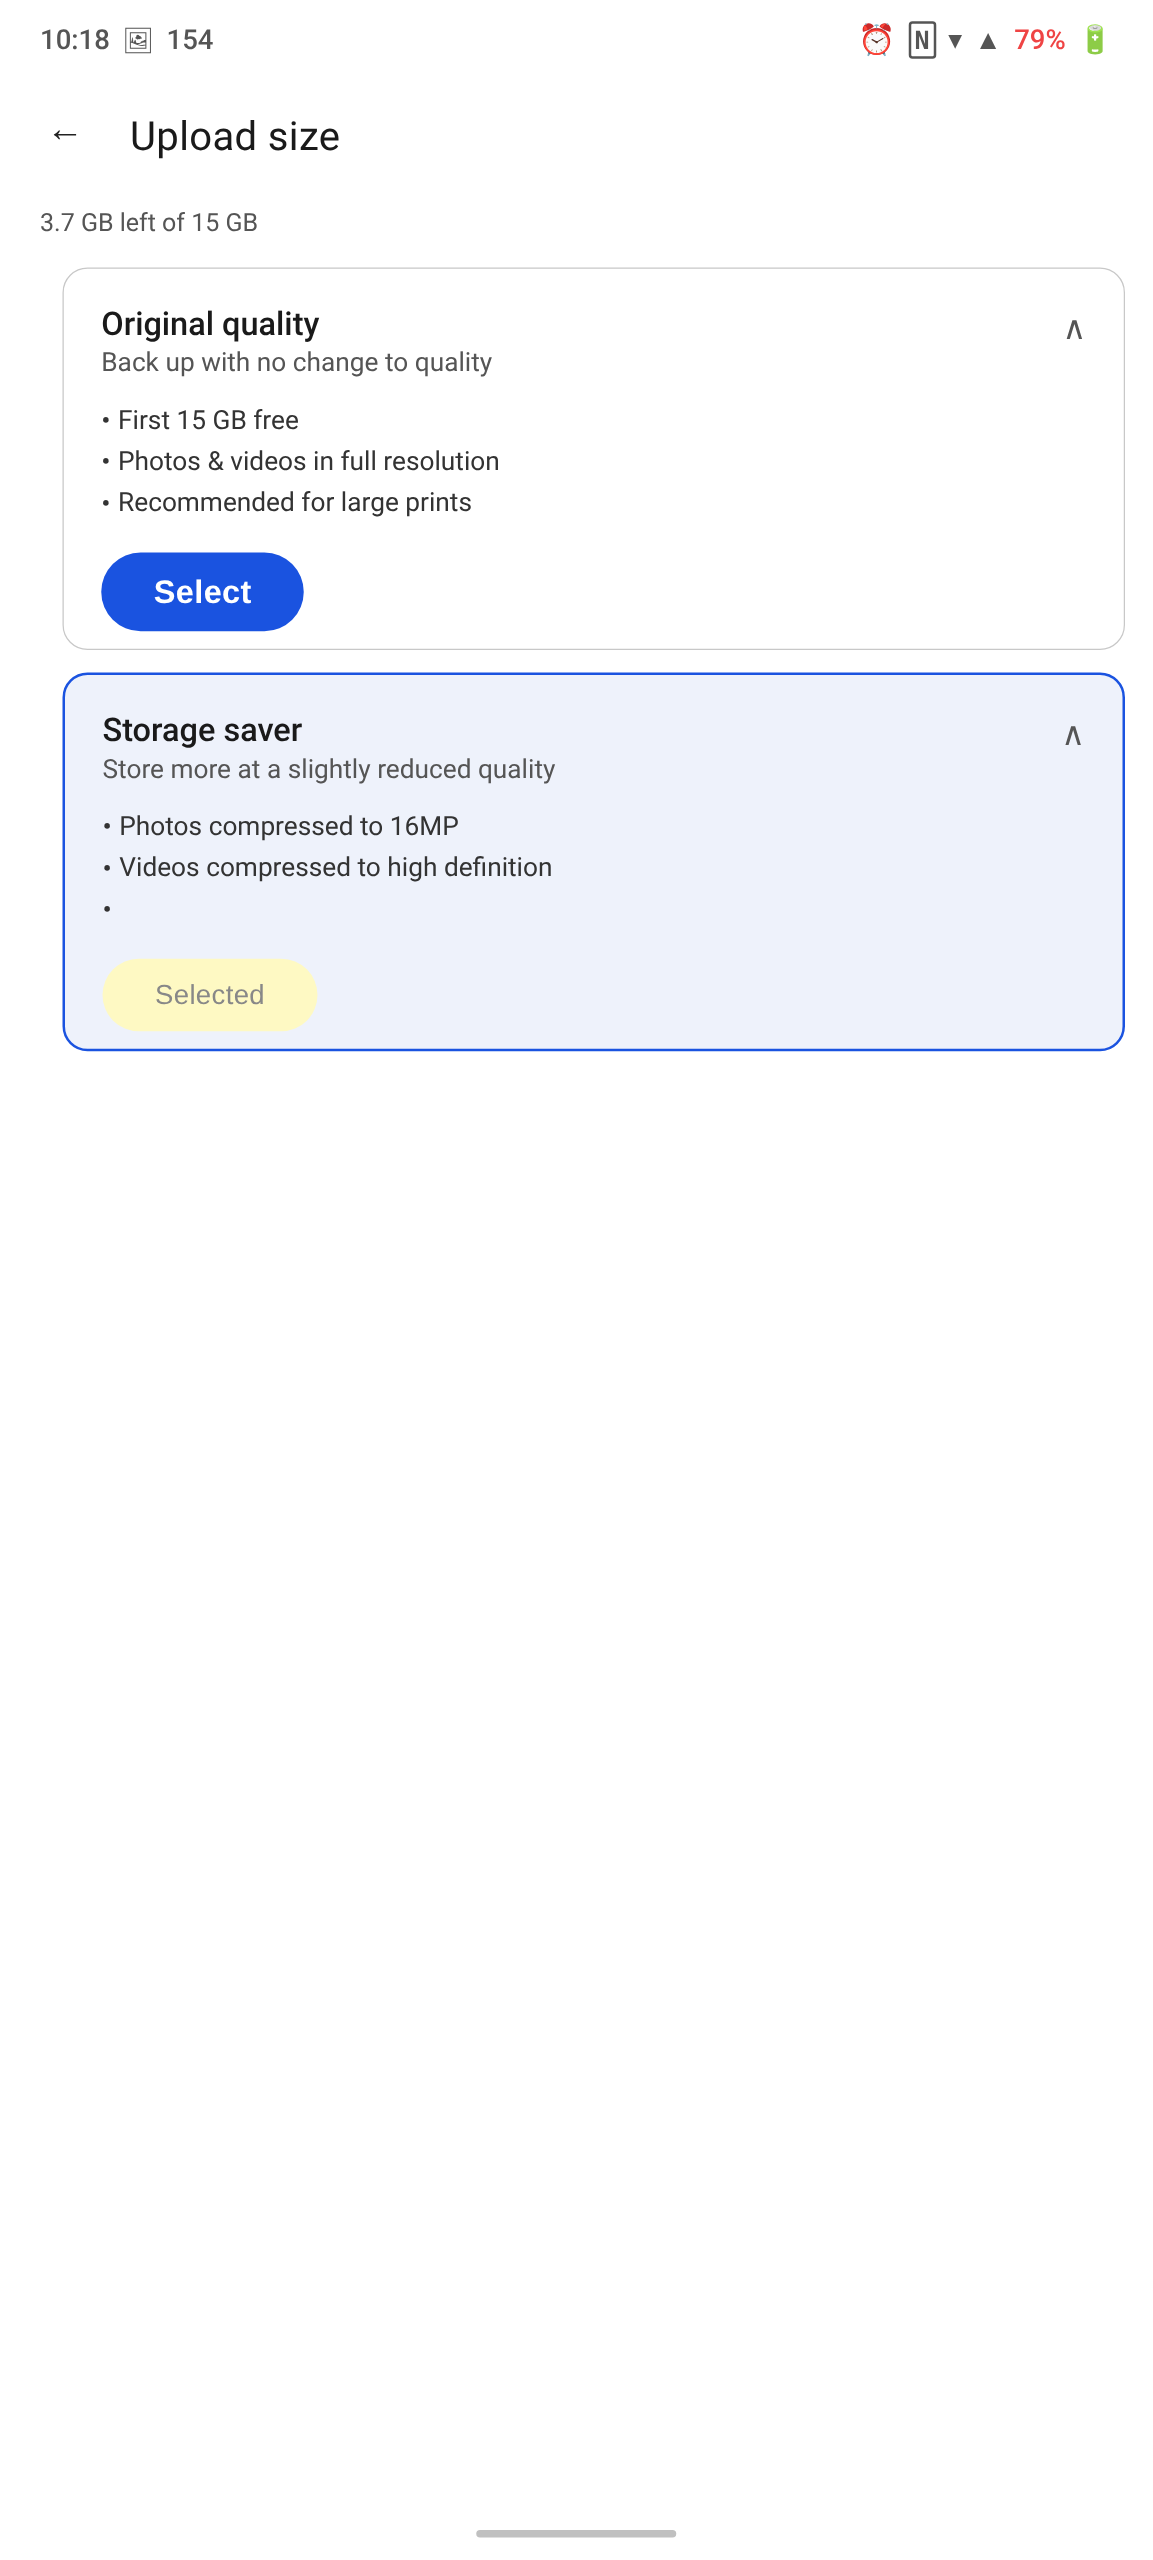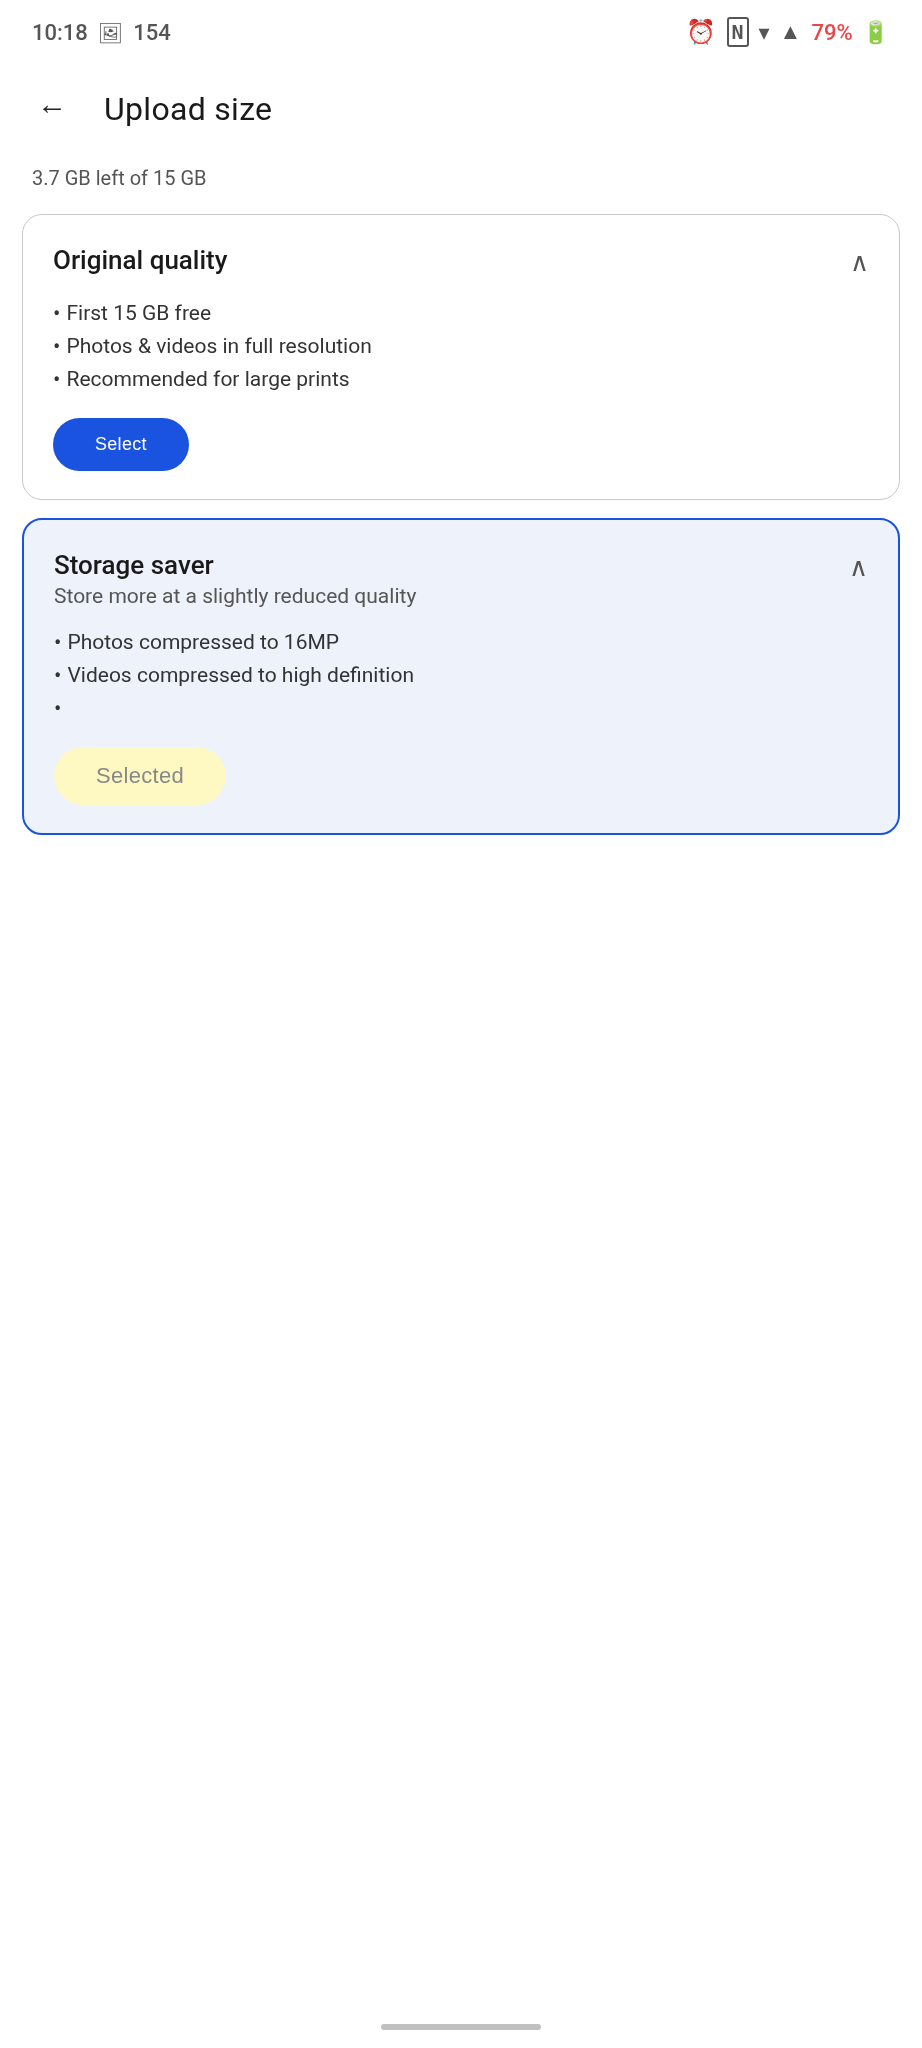--- a/index.html
+++ b/index.html
@@ -16,21 +16,21 @@
     
     .status-bar {
       display: flex;
       justify-content: space-between;
       align-items: center;
       padding: 14px 32px 10px 32px;
       height: 60px;
     }
     .status-left {
       display: flex;
-      align-items: flex-end;
+      align-items: flex-start;
       gap: 10px;
       font-size: 22px;
       font-weight: 500;
       color: #555;
     }
     .status-right {
       display: flex;
       align-items: center;
       gap: 10px;
       font-size: 22px;
@@ -81,24 +81,25 @@
       padding: 0 22px;
       display: flex;
       flex-direction: column;
       gap: 0;
     }
 
     
     .card {
       border: 1.5px solid #c8c8c8;
       border-radius: 20px;
-      padding: 30px 30px 28px 30px;
+      padding: 30px 30px 14px 30px;
       background: #fff;
       margin-bottom: 18px;
       position: relative;
+      margin-left: 28px;
     }
     .card.selected-card {
       border: 2.5px solid #1a53e0;
       background: #eef2fb;
     }
 
     .card-header {
       display: flex;
       justify-content: space-between;
       align-items: flex-start;
@@ -143,22 +144,22 @@
       color: #333;
     }
 
     
     .select-btn {
       background: #1a53e0;
       color: #fff;
       border: none;
       border-radius: 50px;
       padding: 16px 42px;
-      font-size: 18px;
-      font-weight: 400;
+      font-size: 26px;
+      font-weight: 700;
       cursor: pointer;
       letter-spacing: 0.3px;
     }
     .selected-btn {
       background: #fef9c3;
       color: #888;
       border: none;
       border-radius: 50px;
       padding: 16px 42px;
       font-size: 22px;
@@ -214,20 +215,21 @@
 <div class="storage-info">
   <span>3.7 GB left of 15 GB</span>
 </div>
 
 <div class="cards-container">
 
   <div class="card">
     <div class="card-header">
       <div class="card-title-block">
         <div class="card-title">Original quality</div>
+        <div class="card-subtitle">Back up with no change to quality</div>
       </div>
       <span class="chevron-icon">∧</span>
     </div>
     <div class="card-features">
       <div class="feature-item">
         <span class="bullet">•</span>
         <span>First 15 GB free</span>
       </div>
       <div class="feature-item">
         <span class="bullet">•</span>

